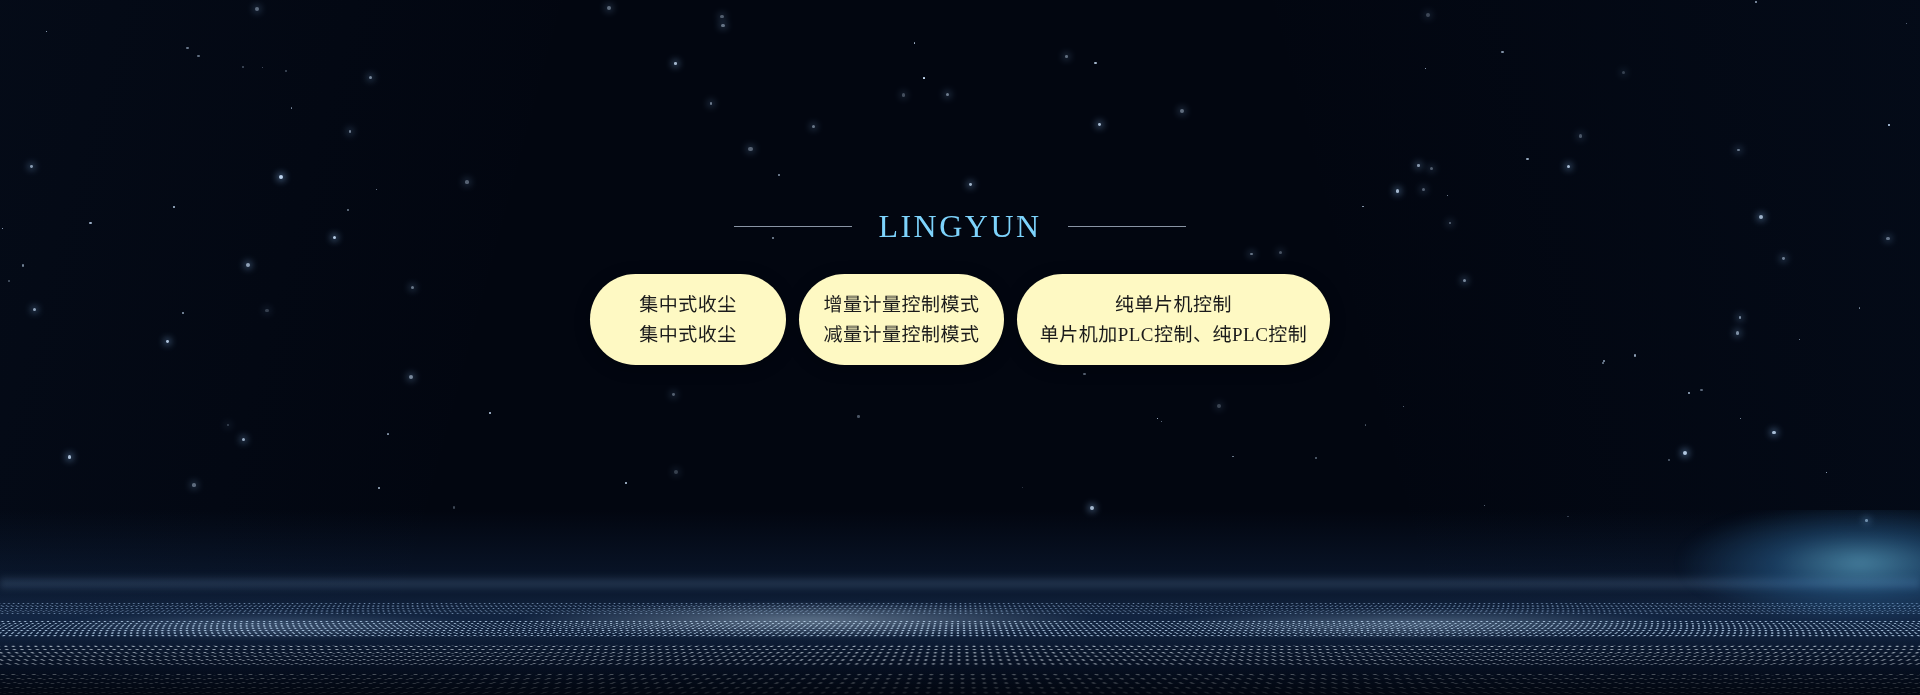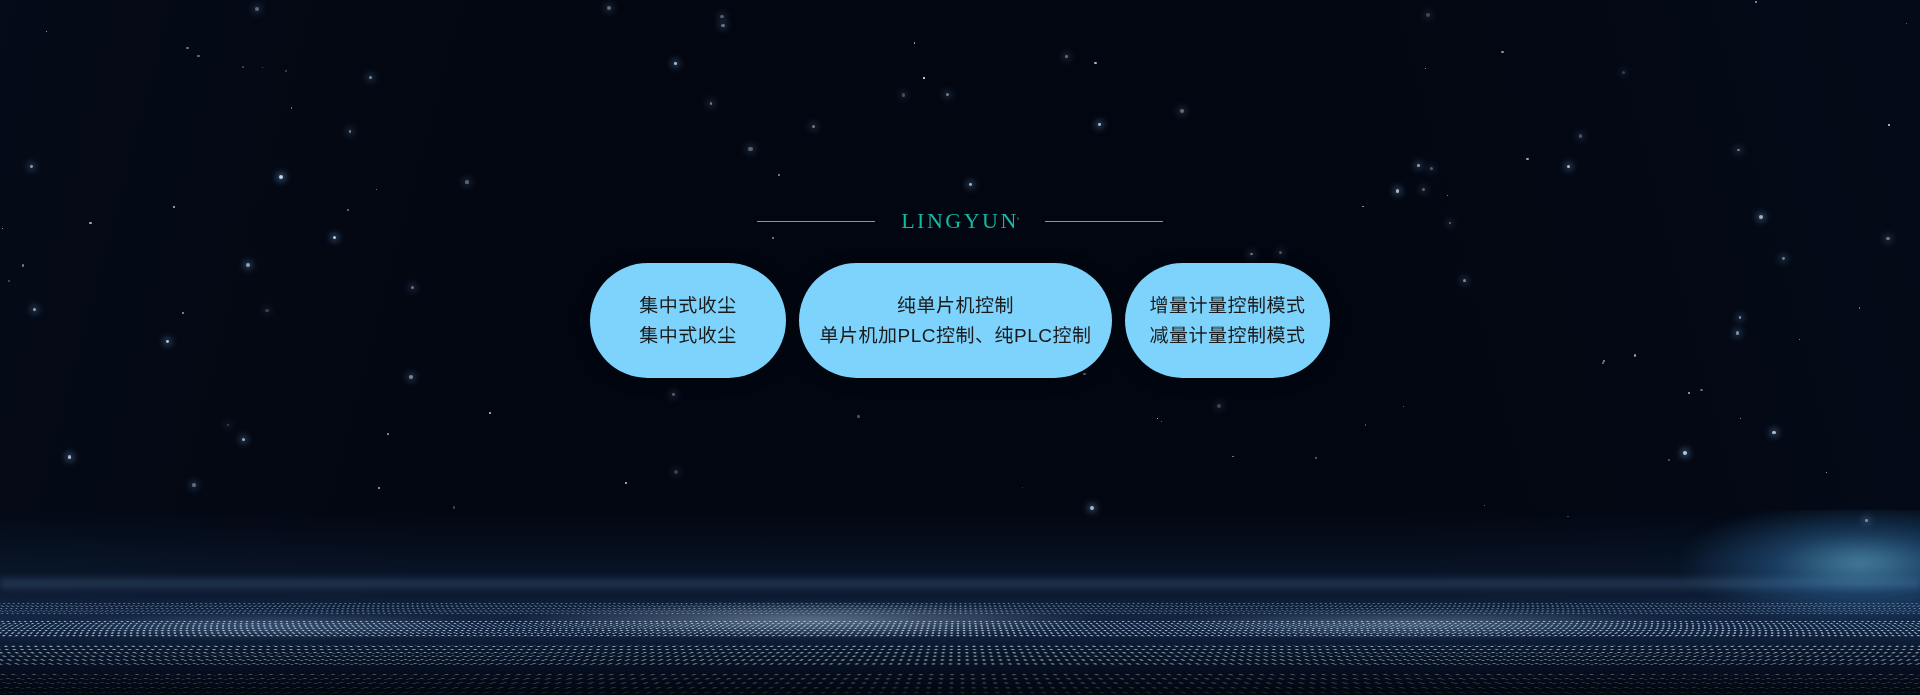--- a/index.html
+++ b/index.html
@@ -144,50 +144,50 @@
     display:flex; align-items:center; justify-content:center;
     gap:26px;
     margin-top:18px;
   }
   .sub-rule {
     width:118px; height:1px;
     background:rgba(210,225,245,0.65);
   }
   .sub-en {
     font-family:"Liberation Serif", "DejaVu Serif", serif;
-    font-size:22px;
+    font-size:32px;
     letter-spacing:2.5px;
-    color:#14b8a6;
+    color:#7dd3fc;
     white-space:nowrap;
   }
 
   .desc {
     margin-top:19px;
     font-family:"DejaVu Sans", sans-serif;
     font-size:18.5px;
     letter-spacing:0.6px;
     color:#eef3fa;
     white-space:nowrap;
   }
 
   .cards {
     display:flex;
     align-items:center;
     gap:13px;
     margin-top:29px;
   }
   .card {
-    background:#7dd3fc;
+    background:#fef9c3;
     border-radius:58px;
-    height:115px;
+    height:91px;
     display:flex; flex-direction:column;
     align-items:center; justify-content:center;
     gap:11px;
     color:#1b1b1b;
-    font-family:Liberation Sans, sans-serif;
+    font-family:Liberation Serif, serif;
     font-size:19px;
     letter-spacing:0.5px;
     white-space:nowrap;
     box-shadow:0 3px 16px rgba(0,0,0,0.28);
   }
   .card-1 { width:196px; }
   .card-2 { width:205px; }
   .card-3 { width:313px; }
   .card-line { line-height:1; }
 </style>
@@ -342,25 +342,25 @@
     </div>
 
 
     <div class="cards">
 
       <div class="card card-1">
         <span class="card-line">集中式收尘</span>
         <span class="card-line">集中式收尘</span>
       </div>
 
+      <div class="card card-2">
+        <span class="card-line">增量计量控制模式</span>
+        <span class="card-line">减量计量控制模式</span>
+      </div>
+
       <div class="card card-3">
         <span class="card-line">纯单片机控制</span>
         <span class="card-line">单片机加PLC控制、纯PLC控制</span>
       </div>
 
-      <div class="card card-2">
-        <span class="card-line">增量计量控制模式</span>
-        <span class="card-line">减量计量控制模式</span>
-      </div>
-
     </div>
   </div>
 </div>
 
 </body></html>

